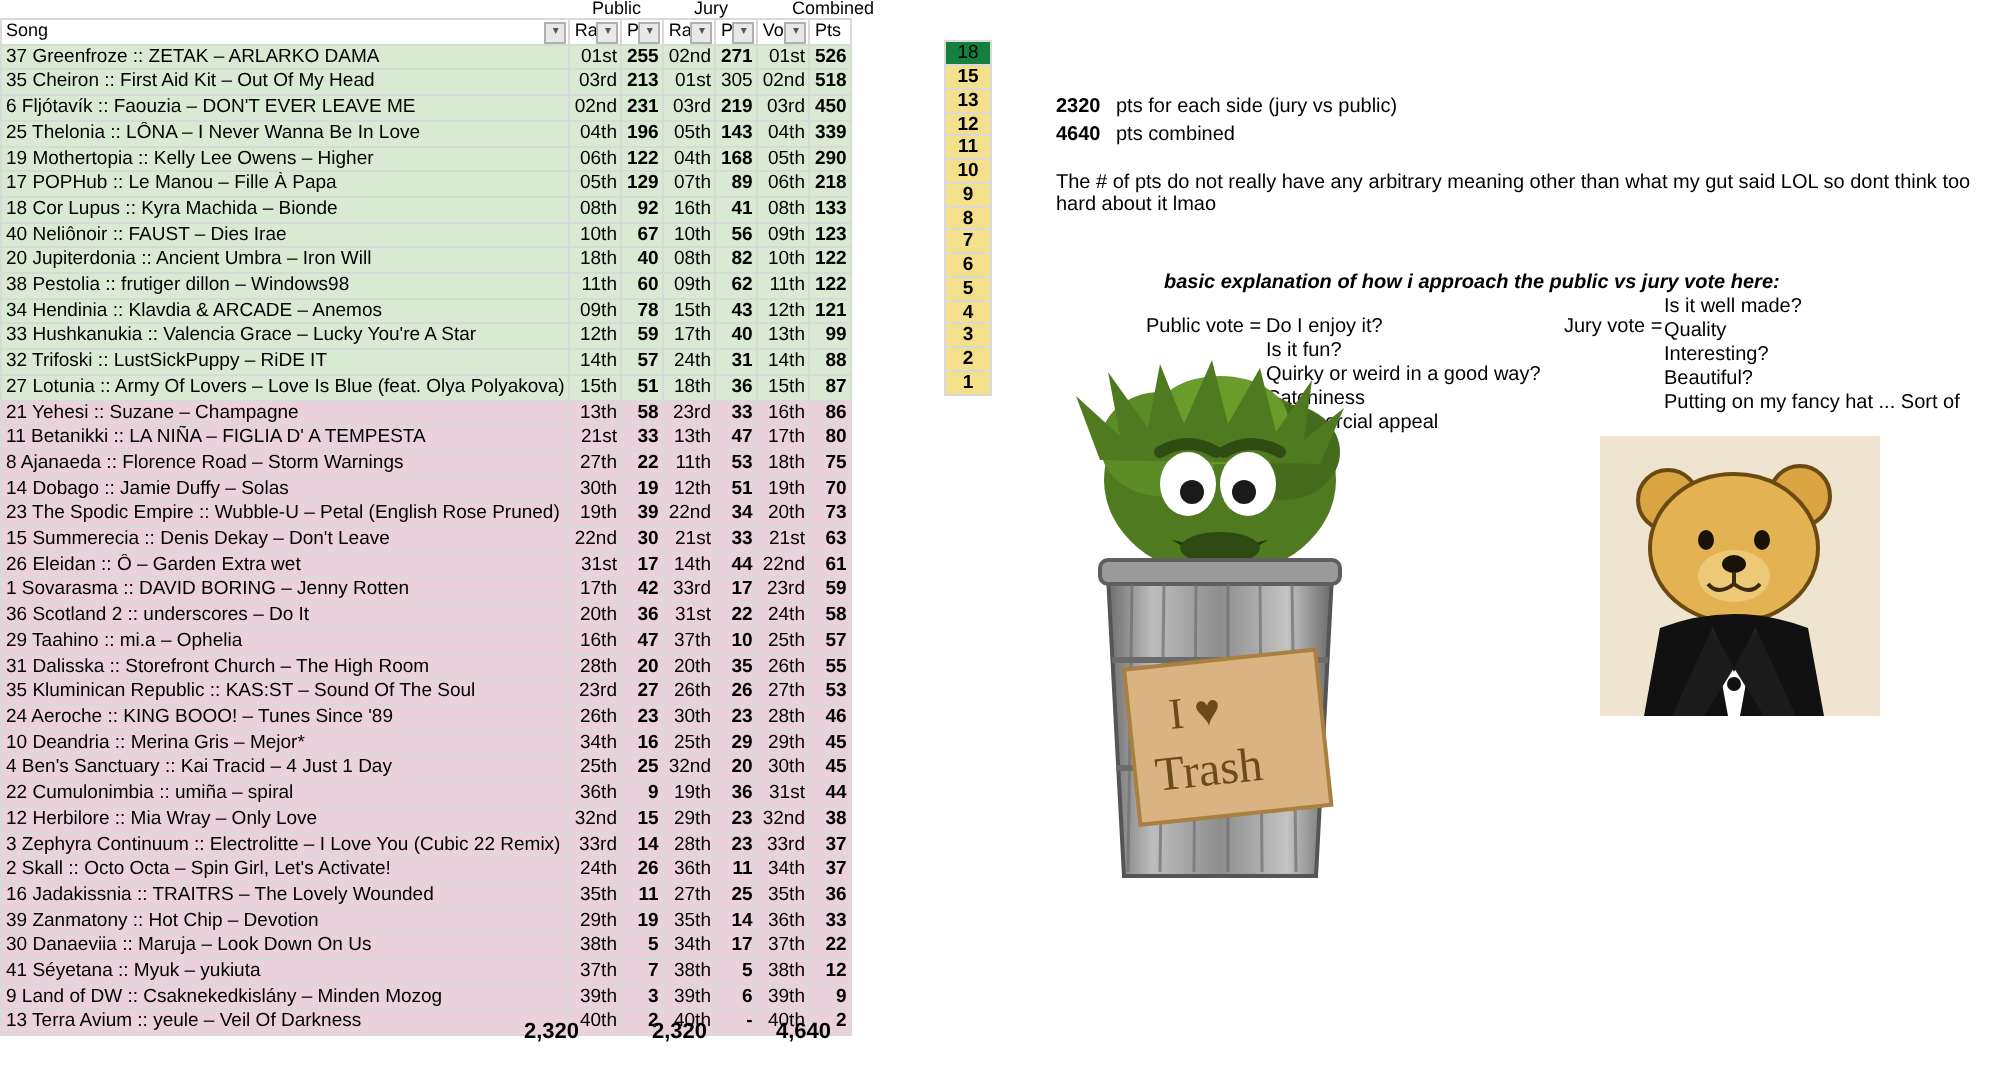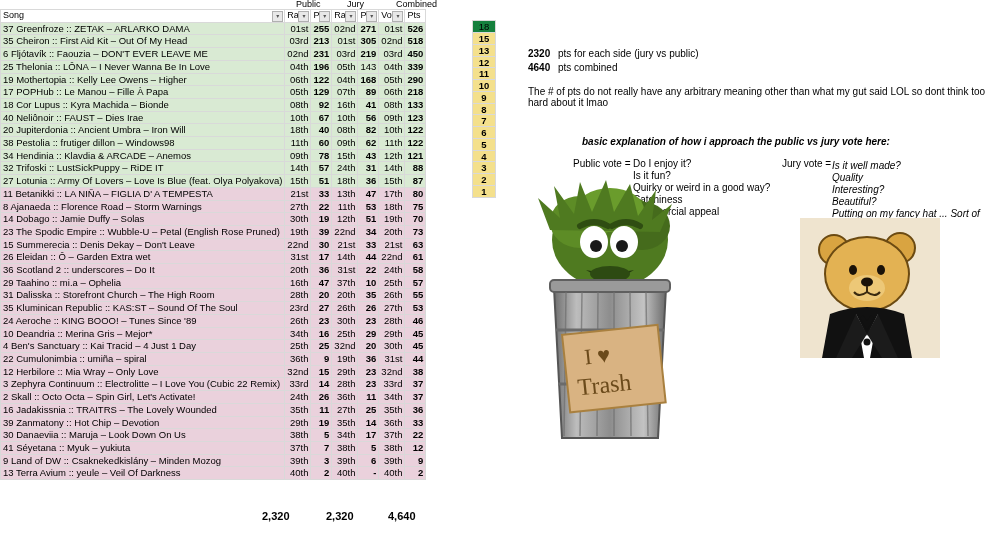--- a/index.html
+++ b/index.html
@@ -136,39 +136,39 @@
           <td class="num lgreen rank-col">02nd</td>
           <td class="num lgreen c-pts" style="font-weight: bold;">271</td>
           <td class="num lgreen rank-col">01st</td>
           <td class="num lgreen c-pts" style="font-weight: bold;">526</td>
         </tr>
         <tr>
           <td class="song lgreen c-song">35 Cheiron :: First Aid Kit – Out Of My Head</td>
           <td class="num lgreen rank-col">03rd</td>
           <td class="num lgreen c-pts" style="font-weight: bold;">213</td>
           <td class="num lgreen rank-col">01st</td>
-          <td class="num lgreen c-pts" style="font-weight: bold; text-align: center;">305</td>
+          <td class="num lgreen c-pts" style="font-weight: normal; text-align: center;">305</td>
           <td class="num lgreen rank-col">02nd</td>
           <td class="num lgreen c-pts" style="font-weight: bold;">518</td>
         </tr>
         <tr>
           <td class="song lgreen c-song">6 Fljótavík :: Faouzia – DON'T EVER LEAVE ME</td>
           <td class="num lgreen rank-col">02nd</td>
           <td class="num lgreen c-pts" style="font-weight: bold;">231</td>
           <td class="num lgreen rank-col">03rd</td>
           <td class="num lgreen c-pts" style="font-weight: bold;">219</td>
           <td class="num lgreen rank-col">03rd</td>
           <td class="num lgreen c-pts" style="font-weight: bold;">450</td>
         </tr>
         <tr>
           <td class="song lgreen c-song">25 Thelonia :: LÔNA – I Never Wanna Be In Love</td>
           <td class="num lgreen rank-col">04th</td>
           <td class="num lgreen c-pts" style="font-weight: bold;">196</td>
           <td class="num lgreen rank-col">05th</td>
-          <td class="num lgreen c-pts" style="font-weight: normal;">143</td>
+          <td class="num lgreen c-pts" style="font-weight: bold;">143</td>
           <td class="num lgreen rank-col">04th</td>
           <td class="num lgreen c-pts" style="font-weight: bold;">339</td>
         </tr>
         <tr>
           <td class="song lgreen c-song">19 Mothertopia :: Kelly Lee Owens – Higher</td>
           <td class="num lgreen rank-col">06th</td>
           <td class="num lgreen c-pts" style="font-weight: bold;">122</td>
           <td class="num lgreen rank-col">04th</td>
           <td class="num lgreen c-pts" style="font-weight: bold;">168</td>
           <td class="num lgreen rank-col">05th</td>
@@ -222,38 +222,56 @@
         <tr>
           <td class="song lgreen c-song">34 Hendinia :: Klavdia &amp; ARCADE – Anemos</td>
           <td class="num lgreen rank-col">09th</td>
           <td class="num lgreen c-pts" style="font-weight: bold;">78</td>
           <td class="num lgreen rank-col">15th</td>
           <td class="num lgreen c-pts" style="font-weight: bold;">43</td>
           <td class="num lgreen rank-col">12th</td>
           <td class="num lgreen c-pts" style="font-weight: bold;">121</td>
         </tr>
         <tr>
+          <td class="song lgreen c-song">33 Hushkanukia :: Valencia Grace – Lucky You're A Star</td>
+          <td class="num lgreen rank-col">12th</td>
+          <td class="num lgreen c-pts" style="font-weight: bold;">59</td>
+          <td class="num lgreen rank-col">17th</td>
+          <td class="num lgreen c-pts" style="font-weight: bold;">40</td>
+          <td class="num lgreen rank-col">13th</td>
+          <td class="num lgreen c-pts" style="font-weight: bold;">99</td>
+        </tr>
+        <tr>
           <td class="song lgreen c-song">32 Trifoski :: LustSickPuppy – RiDE IT</td>
           <td class="num lgreen rank-col">14th</td>
           <td class="num lgreen c-pts" style="font-weight: bold;">57</td>
           <td class="num lgreen rank-col">24th</td>
           <td class="num lgreen c-pts" style="font-weight: bold;">31</td>
           <td class="num lgreen rank-col">14th</td>
           <td class="num lgreen c-pts" style="font-weight: bold;">88</td>
         </tr>
         <tr>
           <td class="song lgreen c-song">27 Lotunia :: Army Of Lovers – Love Is Blue (feat. Olya Polyakova)</td>
           <td class="num lgreen rank-col">15th</td>
           <td class="num lgreen c-pts" style="font-weight: bold;">51</td>
           <td class="num lgreen rank-col">18th</td>
           <td class="num lgreen c-pts" style="font-weight: bold;">36</td>
           <td class="num lgreen rank-col">15th</td>
           <td class="num lgreen c-pts" style="font-weight: bold;">87</td>
         </tr>
         <tr>
+          <td class="song pnk c-song">21 Yehesi :: Suzane – Champagne</td>
+          <td class="num pnk rank-col">13th</td>
+          <td class="num pnk c-pts" style="font-weight: bold;">58</td>
+          <td class="num pnk rank-col">23rd</td>
+          <td class="num pnk c-pts" style="font-weight: bold;">33</td>
+          <td class="num pnk rank-col">16th</td>
+          <td class="num pnk c-pts" style="font-weight: bold;">86</td>
+        </tr>
+        <tr>
           <td class="song pnk c-song">11 Betanikki :: LA NIÑA – FIGLIA D' A TEMPESTA</td>
           <td class="num pnk rank-col">21st</td>
           <td class="num pnk c-pts" style="font-weight: bold;">33</td>
           <td class="num pnk rank-col">13th</td>
           <td class="num pnk c-pts" style="font-weight: bold;">47</td>
           <td class="num pnk rank-col">17th</td>
           <td class="num pnk c-pts" style="font-weight: bold;">80</td>
         </tr>
         <tr>
           <td class="song pnk c-song">8 Ajanaeda :: Florence Road – Storm Warnings</td>
@@ -292,20 +310,29 @@
           <td class="num pnk c-pts" style="font-weight: bold;">63</td>
         </tr>
         <tr>
           <td class="song pnk c-song">26 Eleidan :: Ô – Garden Extra wet</td>
           <td class="num pnk rank-col">31st</td>
           <td class="num pnk c-pts" style="font-weight: bold;">17</td>
           <td class="num pnk rank-col">14th</td>
           <td class="num pnk c-pts" style="font-weight: bold;">44</td>
           <td class="num pnk rank-col">22nd</td>
           <td class="num pnk c-pts" style="font-weight: bold;">61</td>
+        </tr>
+        <tr>
+          <td class="song pnk c-song">1 Sovarasma :: DAVID BORING – Jenny Rotten</td>
+          <td class="num pnk rank-col">17th</td>
+          <td class="num pnk c-pts" style="font-weight: bold;">42</td>
+          <td class="num pnk rank-col">33rd</td>
+          <td class="num pnk c-pts" style="font-weight: bold;">17</td>
+          <td class="num pnk rank-col">23rd</td>
+          <td class="num pnk c-pts" style="font-weight: bold;">59</td>
         </tr>
         <tr>
           <td class="song pnk c-song">36 Scotland 2 :: underscores – Do It</td>
           <td class="num pnk rank-col">20th</td>
           <td class="num pnk c-pts" style="font-weight: bold;">36</td>
           <td class="num pnk rank-col">31st</td>
           <td class="num pnk c-pts" style="font-weight: bold;">22</td>
           <td class="num pnk rank-col">24th</td>
           <td class="num pnk c-pts" style="font-weight: bold;">58</td>
         </tr>
@@ -493,21 +520,21 @@
   <div class="rt" style="left:573px;top:158px;">Public vote =</div>
   <div class="legend-col" id="public-criteria" style="left:633px;top:158px;">
       <div style="height: 12px; line-height: 12px;">Do I enjoy it?</div>
       <div style="height: 12px; line-height: 12px;">Is it fun?</div>
       <div style="height: 12px; line-height: 12px;">Quirky or weird in a good way?</div>
       <div style="height: 12px; line-height: 12px;">Catchiness</div>
       <div style="height: 12px; line-height: 12px;">Commercial appeal</div>
     </div>
 
   <div class="rt" style="left:782px;top:158px;">Jury vote =</div>
-  <div class="legend-col" id="jury-criteria" style="left:832px;top:160px;font-style:italic;">
+  <div class="legend-col" id="jury-criteria" style="left:832px;top:148px;">
       <div style="height: 12px; line-height: 12px;">Is it well made?</div>
       <div style="height: 12px; line-height: 12px;">Quality</div>
       <div style="height: 12px; line-height: 12px;">Interesting?</div>
       <div style="height: 12px; line-height: 12px;">Beautiful?</div>
       <div style="height: 12px; line-height: 12px;">Putting on my fancy hat ... Sort of</div>
     </div>
 </div>
 
 <div id="oscar" class="photo">
   <svg viewBox="0 0 180 280" width="180" height="280">

